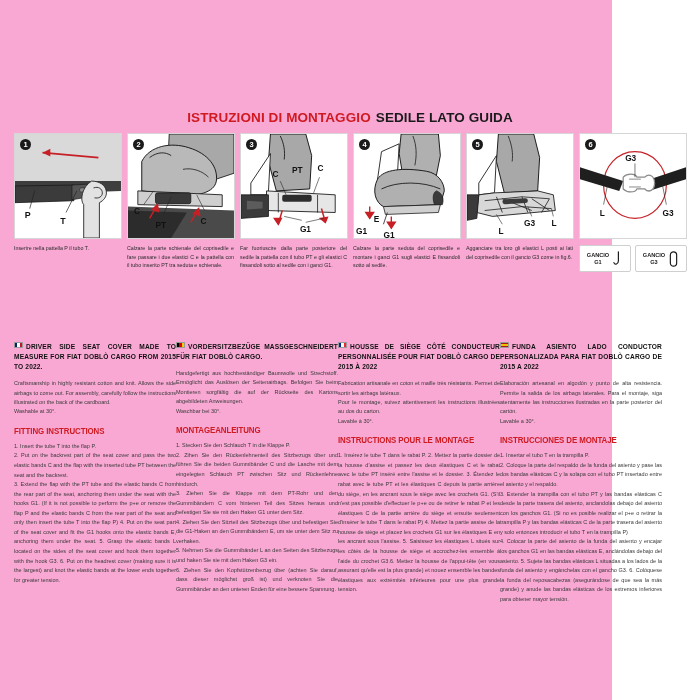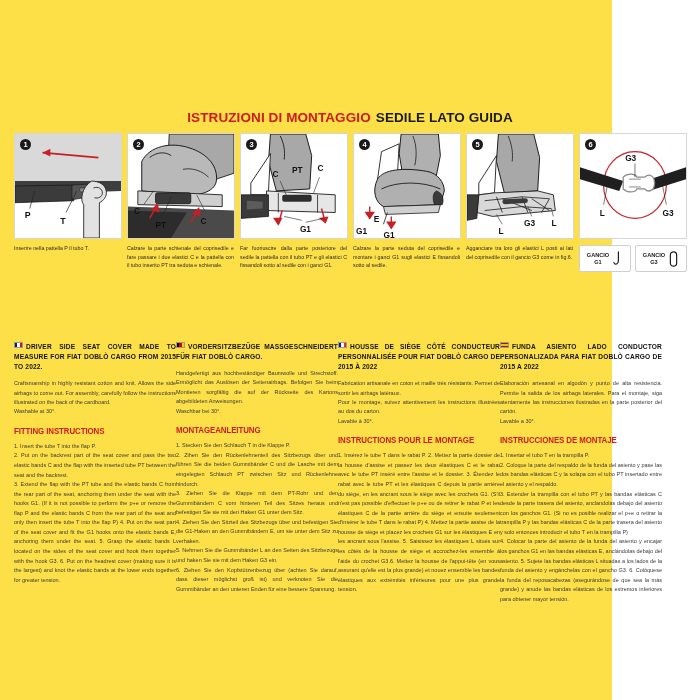--- a/index.html
+++ b/index.html
@@ -5,21 +5,21 @@
   html, body {
     margin: 0; padding: 0;
     width: 700px; height: 700px;
     background: #ffffff;
     font-family: "Liberation Sans", sans-serif;
     overflow: hidden;
   }
   #page {
     position: relative;
     width: 612px; height: 700px;
-    background: #fde047;
+    background: #f9a8d4;
   }
 
   
   .header {
     position: absolute;
     top: 108px; left: 0; width: 700px;
     text-align: center;
     white-space: nowrap;
   }
   .header .hl-red {

